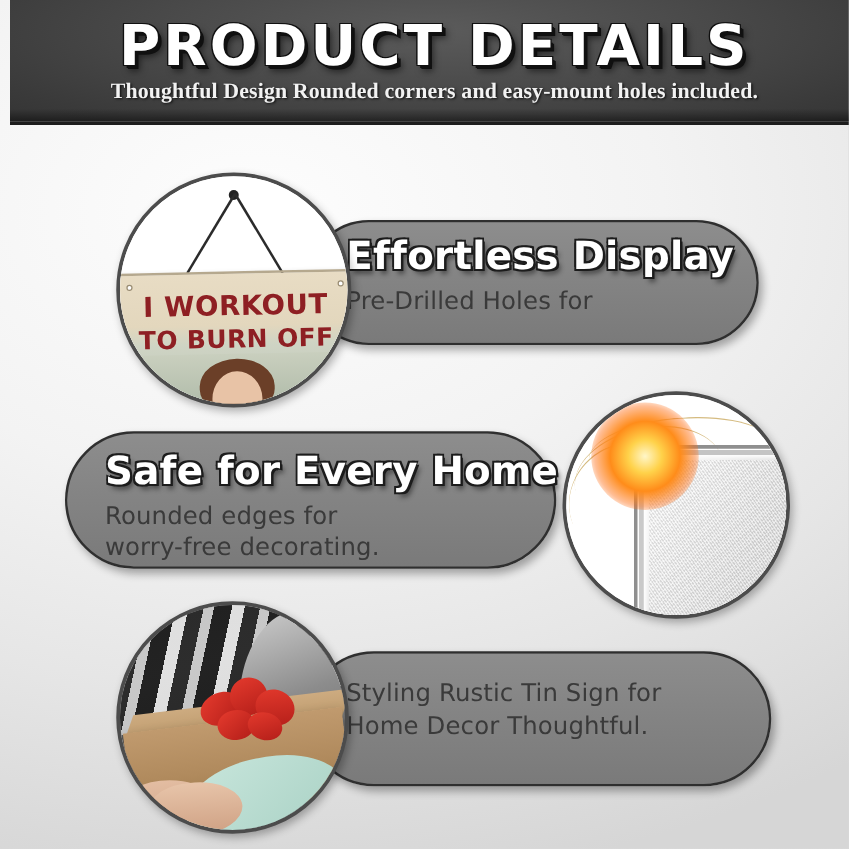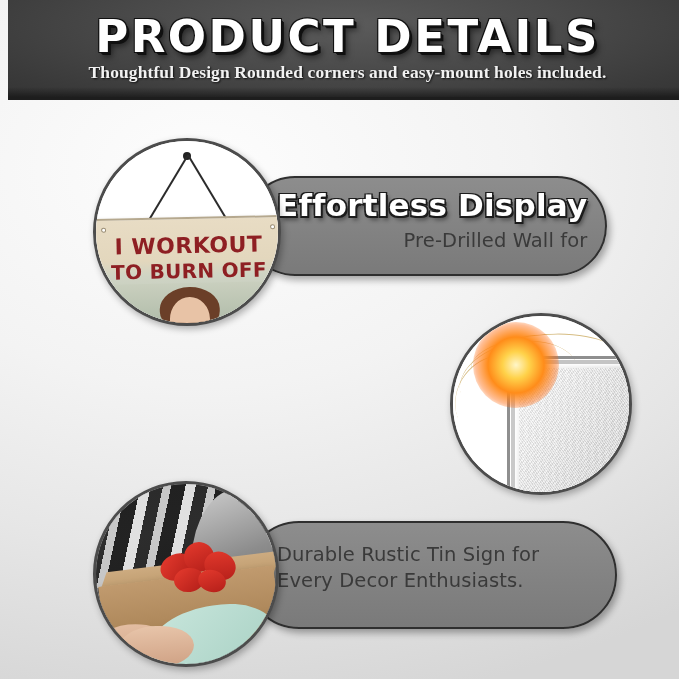--- a/index.html
+++ b/index.html
@@ -259,24 +259,24 @@
 <body>
 
 <div class="canvas">
 
   <div class="header">
     <div class="header-title">PRODUCT DETAILS</div>
     <div class="header-sub">Thoughtful Design Rounded corners and easy-mount holes included.</div>
   </div>
 
   <div class="pill" style="left:245px; top:176px; width:362px; height:100px;">
-    <div class="pill-inner" style="left:30px; top:11px;text-align:right;">
+    <div class="pill-inner" style="left:30px; top:11px;">
       <div class="pill-title">Effortless Display</div>
       <div class="pill-body">
-        <span>Pre-Drilled Wall for</span><br>
+        <span>Pre-Drilled Holes for</span><br>
       </div>
     </div>
   </div>
 
   <div class="circle" style="left:93px; top:138px; width:188px; height:188px;">
     <div class="c1-bg"></div>
     <div class="c1-knob"></div>
     <div class="c1-cordL"></div>
     <div class="c1-cordR"></div>
     <div class="c1-sign">
@@ -288,38 +288,47 @@
         <div class="c1-glove l"></div>
         <div class="c1-glove r"></div>
         <div class="c1-hair"></div>
         <div class="c1-face">
           
         </div>
       </div>
     </div>
   </div>
 
+  <div class="pill" style="left:52px; top:345px; width:393px; height:110px;">
+    <div class="pill-inner" style="left:30px; top:14px;">
+      <div class="pill-title">Safe for Every Home</div>
+      <div class="pill-body">
+        <span>Rounded edges for</span><br>
+        <span>worry-free decorating.</span>
+      </div>
+    </div>
+  </div>
 
   <div class="circle" style="left:450px; top:313px; width:182px; height:182px;">
     <div class="c2-bg"></div>
     <div class="c2-spark s1"></div>
     <div class="c2-spark s2"></div>
     <div class="c2-spark s3"></div>
     <div class="c2-plate"></div>
     <div class="c2-edge"></div>
     <div class="c2-holeO"></div>
     <div class="c2-holeI"></div>
     <div class="c2-glow"></div>
   </div>
 
   <div class="pill" style="left:245px; top:521px; width:372px; height:108px;">
     <div class="pill-inner" style="left:30px; top:13px;">
       <div class="pill-body">
-        <span>Durable Rustic Tin Sign for</span><br>
-        <span>Every Decor Enthusiasts.</span>
+        <span>Styling Rustic Tin Sign for</span><br>
+        <span>Home Decor Thoughtful.</span>
       </div>
     </div>
   </div>
 
   <div class="circle" style="left:93px; top:481px; width:186px; height:186px;">
     <div class="c3-bg"></div>
     <div class="c3-stripes"></div>
     <div class="c3-sleeve"></div>
     <div class="c3-boxtop"></div>
     <div class="c3-box"></div>

